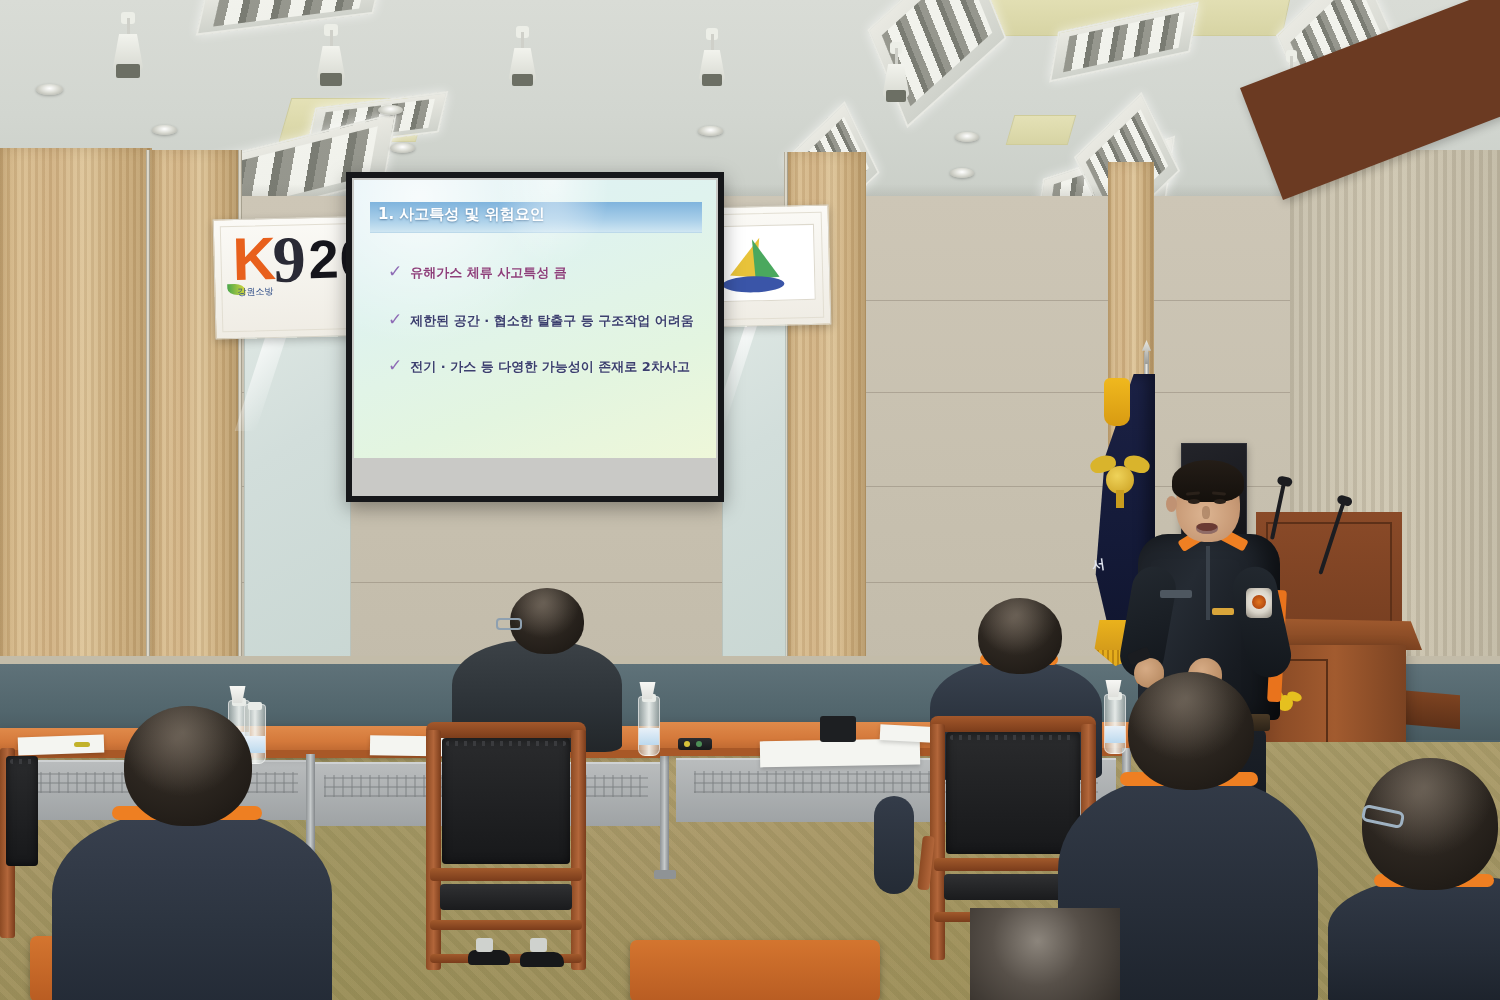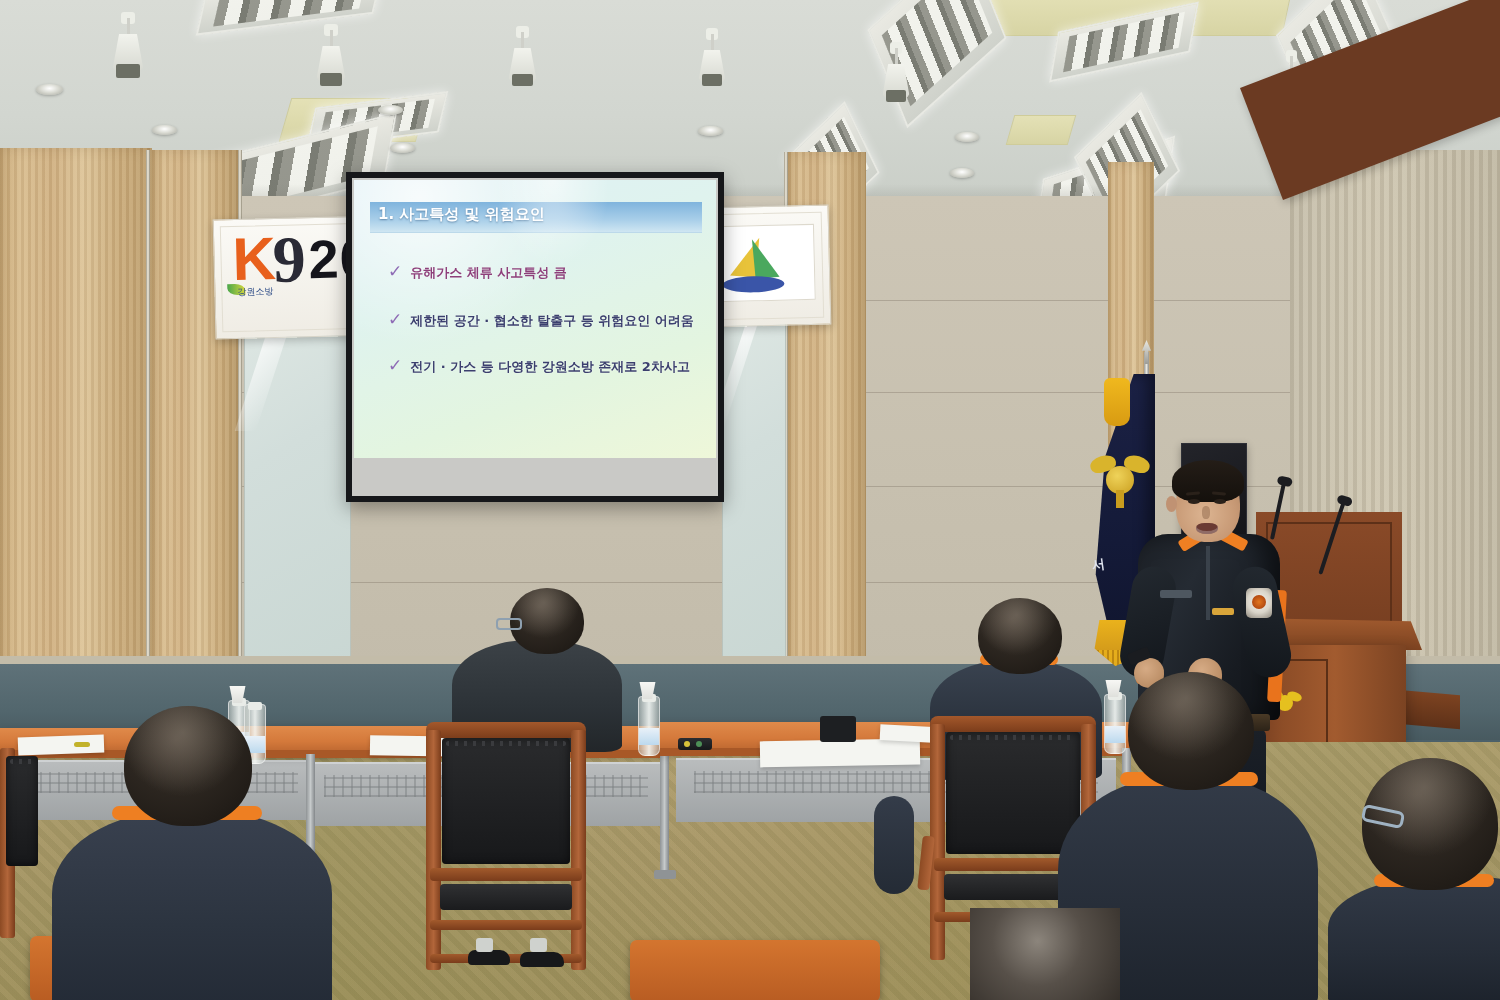--- a/index.html
+++ b/index.html
@@ -457,25 +457,25 @@
       <div id="slide">
         <div id="slideHead">
           <div id="slideTitle">1. 사고특성 및 위험요인</div>
         </div>
         <div class="bullet b1" style="top:84px;">
           <span class="chk">✓</span>
           <span class="txt">유해가스 체류 사고특성 큼</span>
         </div>
         <div class="bullet b2" style="top:132px;">
           <span class="chk">✓</span>
-          <span class="txt">제한된 공간 · 협소한 탈출구 등 위험요인 어려움</span>
+          <span class="txt">제한된 공간 · 협소한 탈출구 등 구조작업 어려움</span>
         </div>
         <div class="bullet b3" style="top:178px;">
           <span class="chk">✓</span>
-          <span class="txt">전기 · 가스 등 다영한 강원소방 존재로 2차사고</span>
+          <span class="txt">전기 · 가스 등 다영한 가능성이 존재로 2차사고</span>
         </div>
         <div id="screenGlare"></div>
       </div>
     </div>
   </div>
 
   <div class="abs" id="monitor">
       <span class="dot"></span>
     </div>
 

